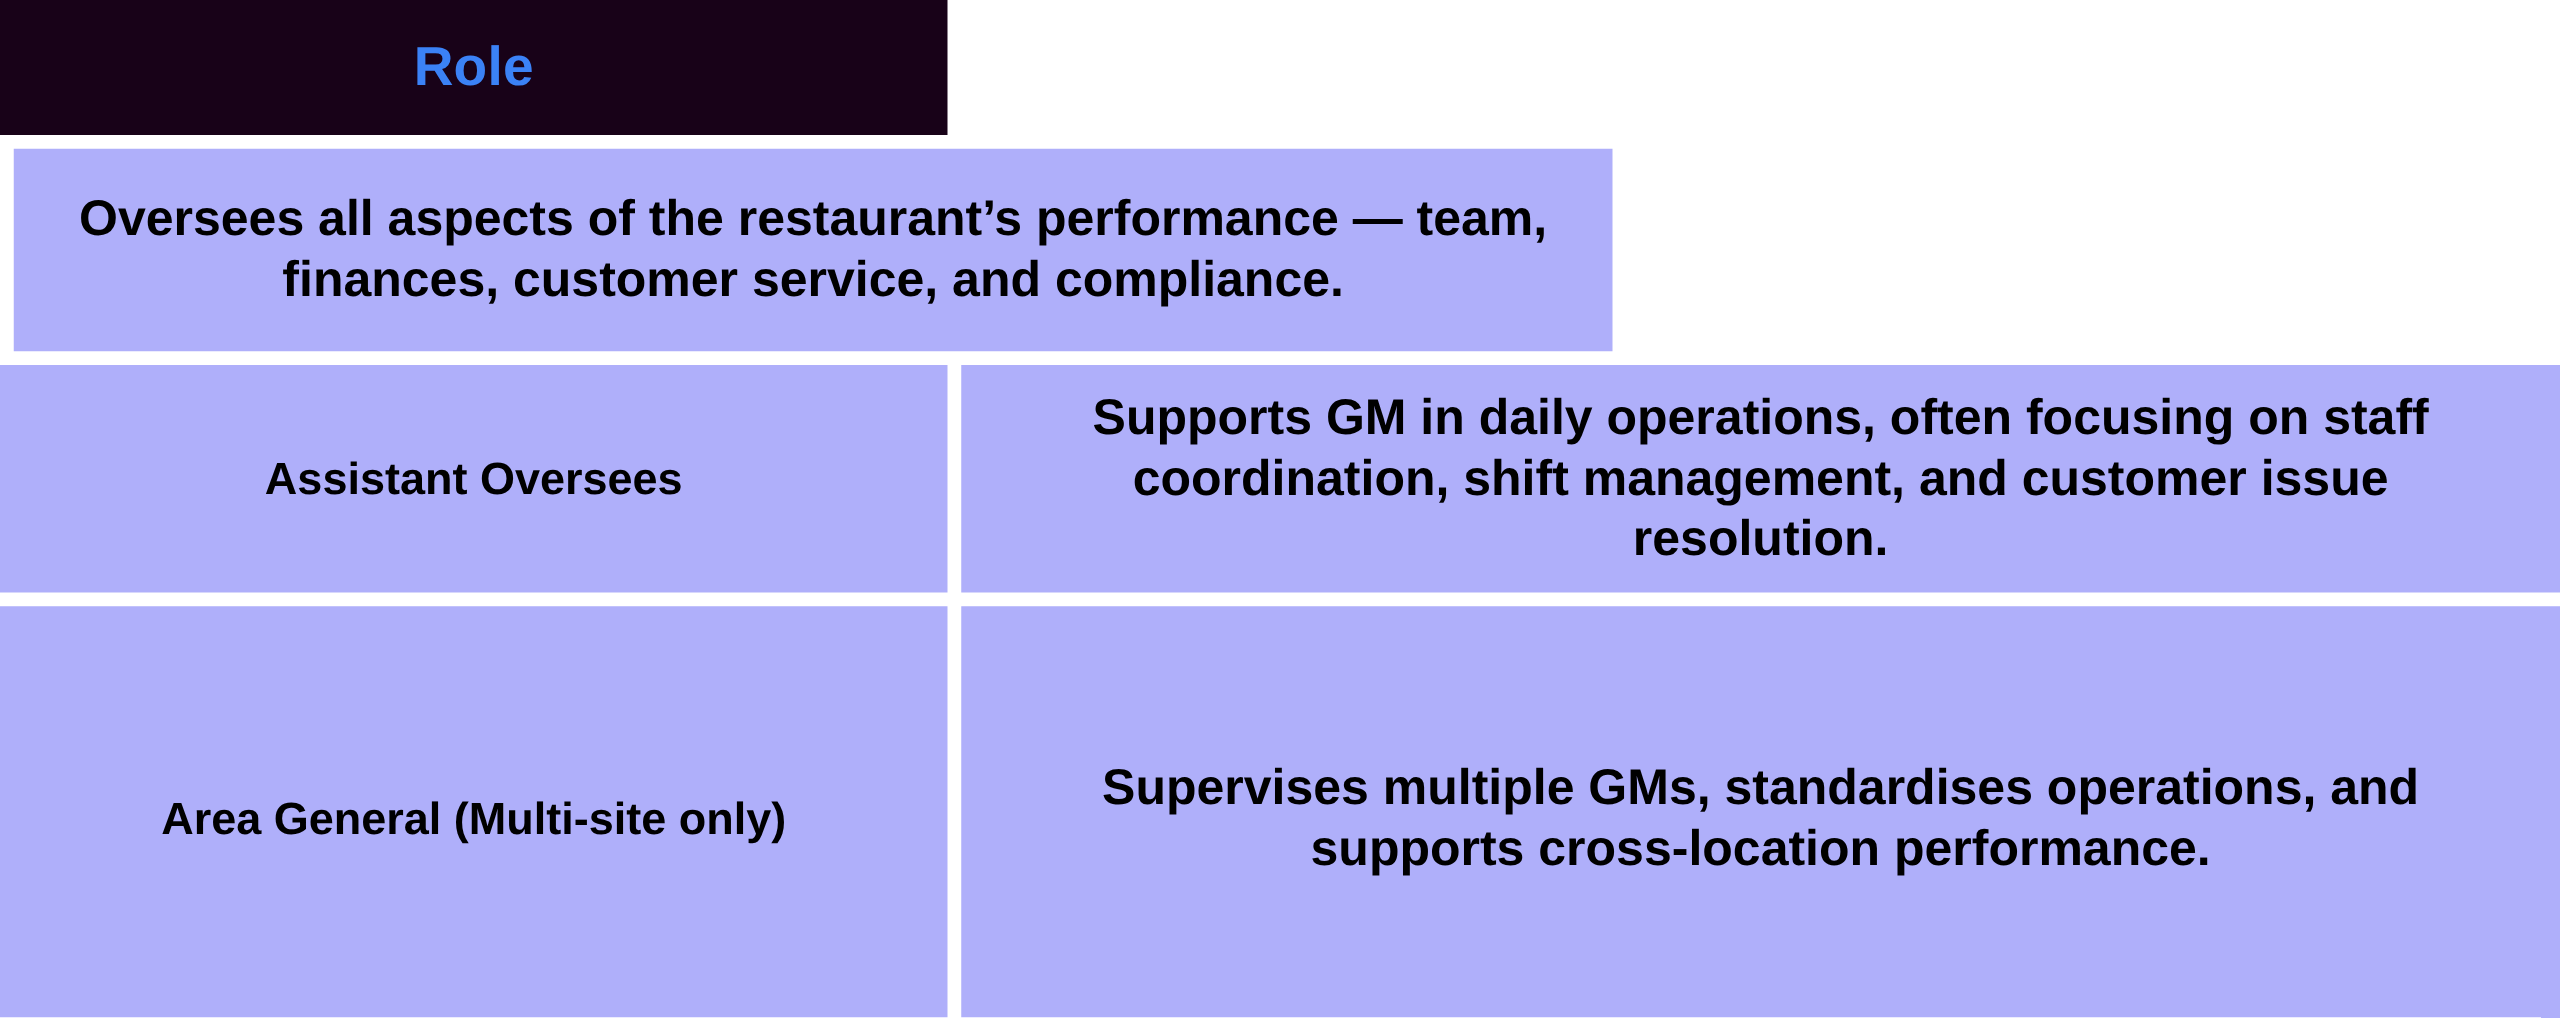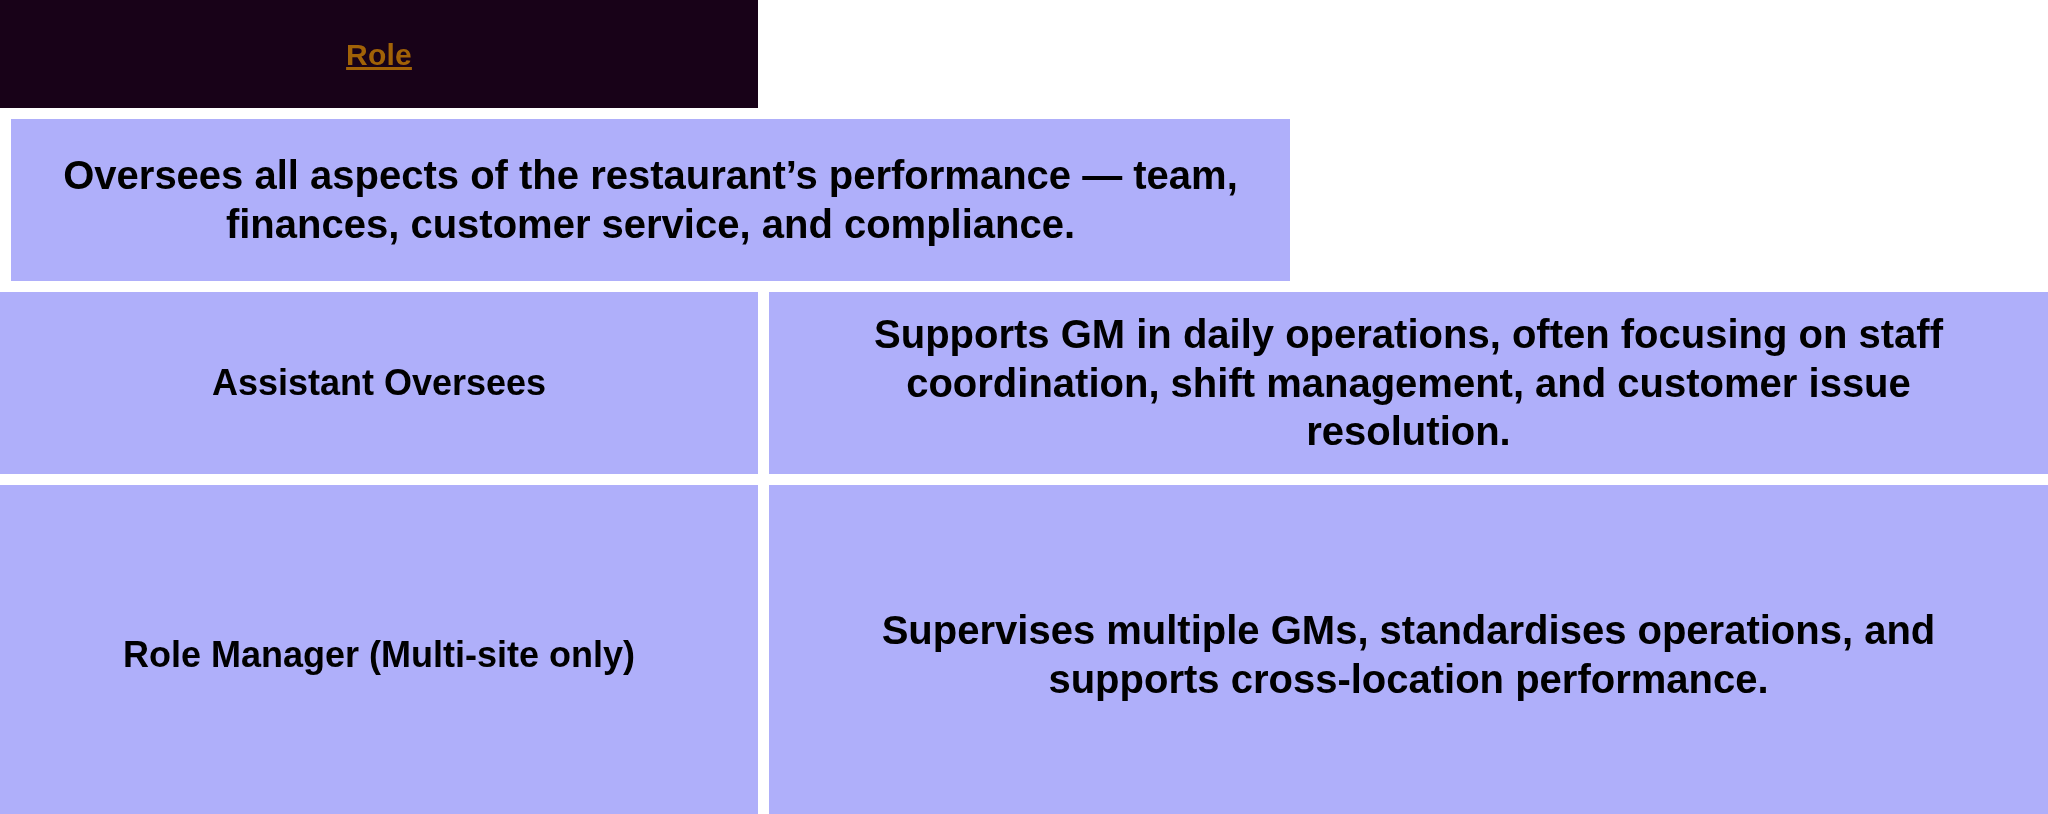--- a/index.html
+++ b/index.html
@@ -34,26 +34,25 @@
   .col-role{ width:758px; flex:0 0 758px; }
   .col-resp{ width:1279px; flex:0 0 1279px; margin-left:11px; }
 
   
   .header-row{ height:108px; }
   .header-row .cell{
     background:#180218;
     height:108px;
   }
   .header-text{
-    color:#a16207;
-    font-size:30px;
+    color:#3b82f6;
+    font-size:44px;
     font-weight:700;
     letter-spacing:0.2px;
     line-height:1.1;
-    text-decoration:underline;
   }
 
   
   .body-row .cell{
     background:#afaffa;
   }
   .r1 .cell{ height:162px; }
   .r2 .cell{ height:182px; }
   .r3 .cell{ height:340px; }
 
@@ -92,20 +91,20 @@
     <div class="cell col-role">
       <span class="role-text">Assistant Oversees</span>
     </div>
     <div class="cell col-resp">
       <span class="resp-text">Supports GM in daily operations, often focusing on staff coordination, shift management, and customer issue resolution.</span>
     </div>
   </div>
 
   <div class="row body-row r3">
     <div class="cell col-role">
-      <span class="role-text">Role Manager (Multi-site only)</span>
+      <span class="role-text">Area General (Multi-site only)</span>
     </div>
     <div class="cell col-resp">
       <span class="resp-text">Supervises multiple GMs, standardises operations, and supports cross-location performance.</span>
     </div>
   </div>
 
 </div>
 
 </body></html>

